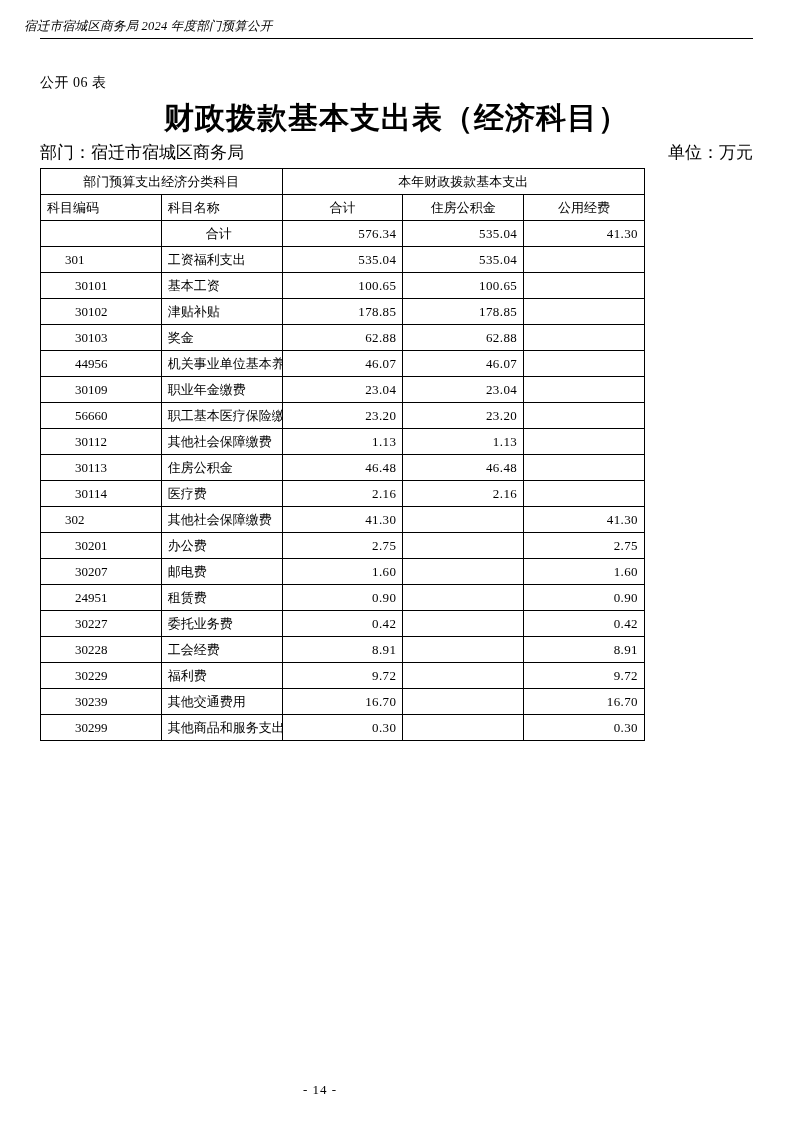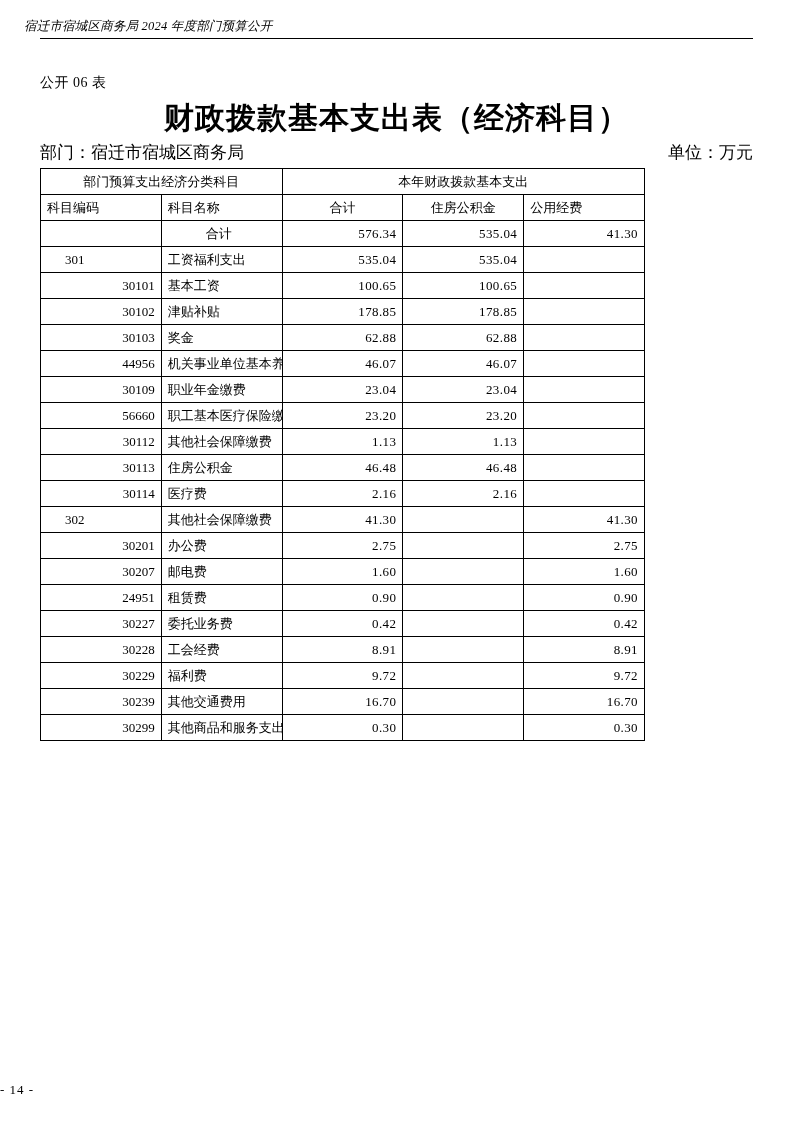--- a/index.html
+++ b/index.html
@@ -89,27 +89,27 @@
   .c-name  { width: 238px; text-align: left; padding-left: 14px; }
   .c-total { width: 134px; text-align: right; padding-right: 16px; }
   .c-per   { width: 134px; text-align: right; padding-right: 16px; }
   .c-pub   { width: 133px; text-align: right; padding-right: 16px; }
   .head-cell { text-align: left; }
   .grp-left { text-align: center; }
   .grp-right { text-align: center; }
   .sum-row .c-name { text-align: center; padding-left: 0; }
   .num { font-family: "Liberation Serif", serif; letter-spacing: 0.4px; }
   .lvl1 .c-code { text-align: left; padding-left: 24px; }
-  .lvl2 .c-code { text-align: right; padding-left: 16px; }
+  .lvl2 .c-code { text-align: left; padding-left: 34px; }
   .page-num {
     position: absolute;
     top: 1082px;
     left: 0;
     width: 640px;
-    text-align: left;
+    text-align: center;
     font-size: 13px;
     letter-spacing: 1px;
   }
 </style>
 </head>
 <body>
 
 <div class="page">
 
   <div class="header-bar">宿迁市宿城区商务局 2024 年度部门预算公开</div>
@@ -128,21 +128,21 @@
     <thead>
       <tr>
         <th class="grp-left" colspan="2">部门预算支出经济分类科目</th>
         <th class="grp-right" colspan="3">本年财政拨款基本支出</th>
       </tr>
       <tr>
         <th class="c-code head-cell">科目编码</th>
         <th class="c-name head-cell">科目名称</th>
         <th class="c-total head-cell" style="text-align:center;padding-right:6px;">合计</th>
         <th class="c-per head-cell" style="text-align:center;padding-right:6px;">住房公积金</th>
-        <th class="c-pub head-cell" style="text-align:left;padding-right:6px;">公用经费</th>
+        <th class="c-pub head-cell" style="text-align:center;padding-right:6px;">公用经费</th>
       </tr>
     </thead>
     <tbody>
 
       <tr class="sum-row">
         <td class="c-code"></td>
         <td class="c-name">合计</td>
         <td class="c-total num">576.34</td>
         <td class="c-per num">535.04</td>
         <td class="c-pub num">41.30</td>

